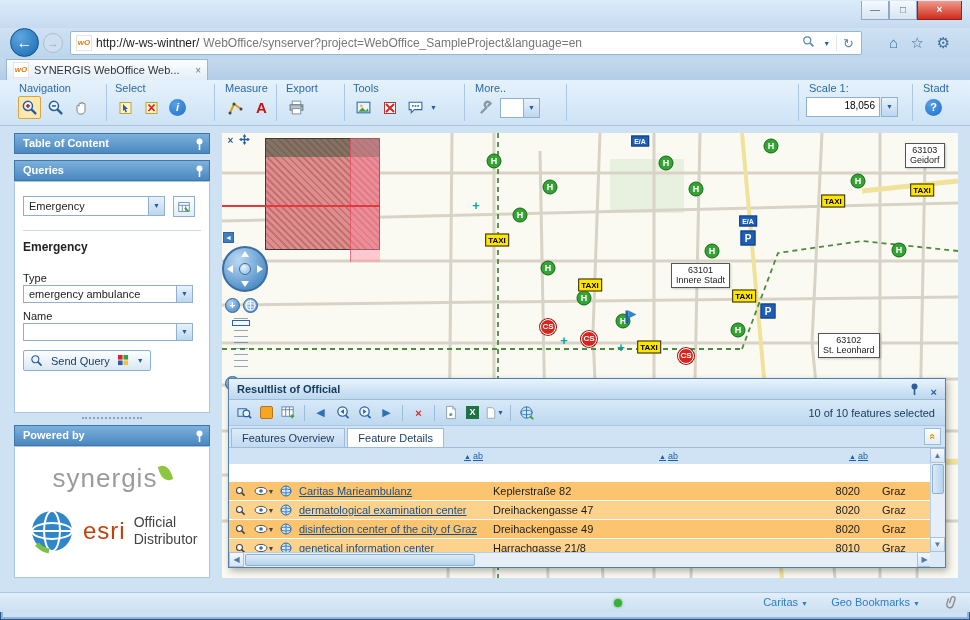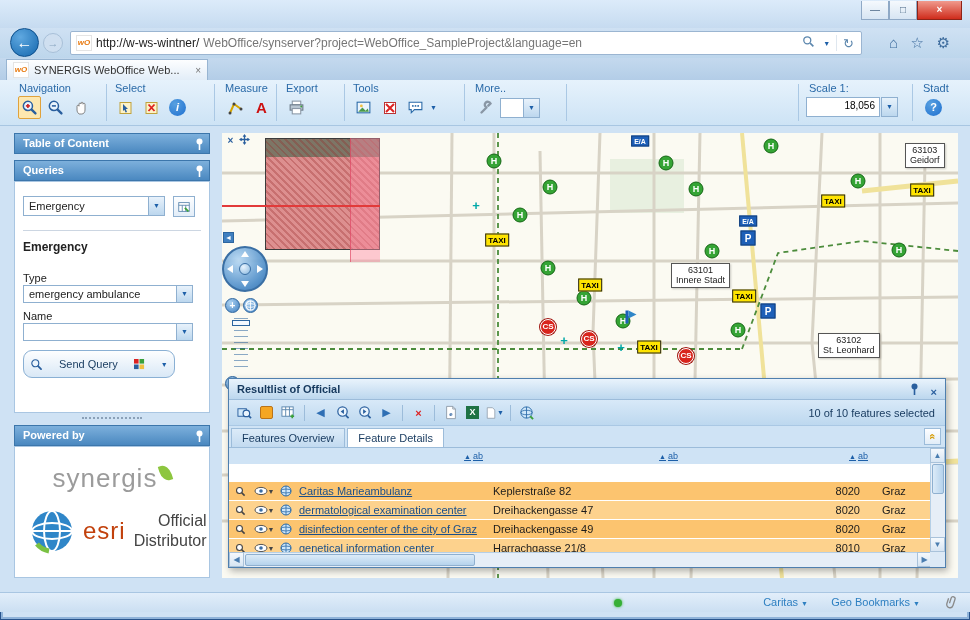--- a/index.html
+++ b/index.html
@@ -78,30 +78,30 @@
   .side-panel { position:absolute; left:0; width:196px; background:#fff; border:1px solid #a9c6e2; }
   .lbl { font-size:11px; color:#222; }
   .sel-box { position:relative; background:#fff; border:1px solid #8fb0d0; height:20px;
              font-size:11px; line-height:18px; padding:0 20px 0 5px; color:#222; }
   .sel-box .caret { position:absolute; right:-1px; top:-1px; width:17px; height:20px;
              background:linear-gradient(#e8f2fb,#bcd7ee); border:1px solid #8fb0d0;
              color:#1d5fa8; font-size:7px; text-align:center; line-height:18px; }
   .q-btn { position:absolute; width:22px; height:21px; background:linear-gradient(#fdfeff,#e2edf8);
            border:1px solid #8fb0d0; display:flex; align-items:center; justify-content:center; }
   .hline { position:absolute; left:8px; right:8px; border-top:1px solid #ccd6e2; }
-  .send-btn { position:absolute; left:8px; top:168px; height:28px; display:flex; align-items:center; gap:16px;
+  .send-btn { position:absolute; left:8px; top:168px; height:21px; display:flex; align-items:center; gap:8px;
               padding:0 6px; background:linear-gradient(#fdfeff,#d9e8f6); border:1px solid #8ab0d4;
-              border-radius:9px; font-size:11px; color:#1c3f63; }
+              border-radius:2px; font-size:11px; color:#1c3f63; }
   .splitter-dots { position:absolute; left:68px; width:60px; border-bottom:2px dotted #8aa0b8; }
   .logo-syn { text-align:center; font-size:26px; color:#9b9b9b; letter-spacing:1px; }
   .leaf { display:inline-block; width:11px; height:16px; background:#8dc63f;
           border-radius:0 70% 0 70%; transform:rotate(-18deg); margin-left:3px; vertical-align:6px; }
   .esri-row { display:flex; align-items:center; gap:8px; padding-left:14px; margin-top:14px; }
   .esri-txt { font-size:24px; color:#c2410c; letter-spacing:1px; }
-  .esri-tag { font-size:16px; color:#444; line-height:1.25;text-align:right; }
+  .esri-tag { font-size:14px; color:#444; line-height:1.25; }
 
   
   #map { position:absolute; left:222px; top:7px; width:736px; height:445px; background:#fbfaf2; overflow:hidden; }
   #map svg.streets { position:absolute; left:0; top:0; }
   .overview { position:absolute; left:43px; top:5px; width:115px; height:112px; border:1px solid #3c3c3c;
               background:
                 repeating-linear-gradient(45deg, rgba(150,40,40,.30) 0 2px, rgba(0,0,0,0) 2px 5px),
                 linear-gradient(#7d7666 0 16%, rgba(0,0,0,0) 16%),
                 #dd8f8f; z-index:3; }
   .ov-band { position:absolute; left:128px; top:5px; width:30px; height:124px;

